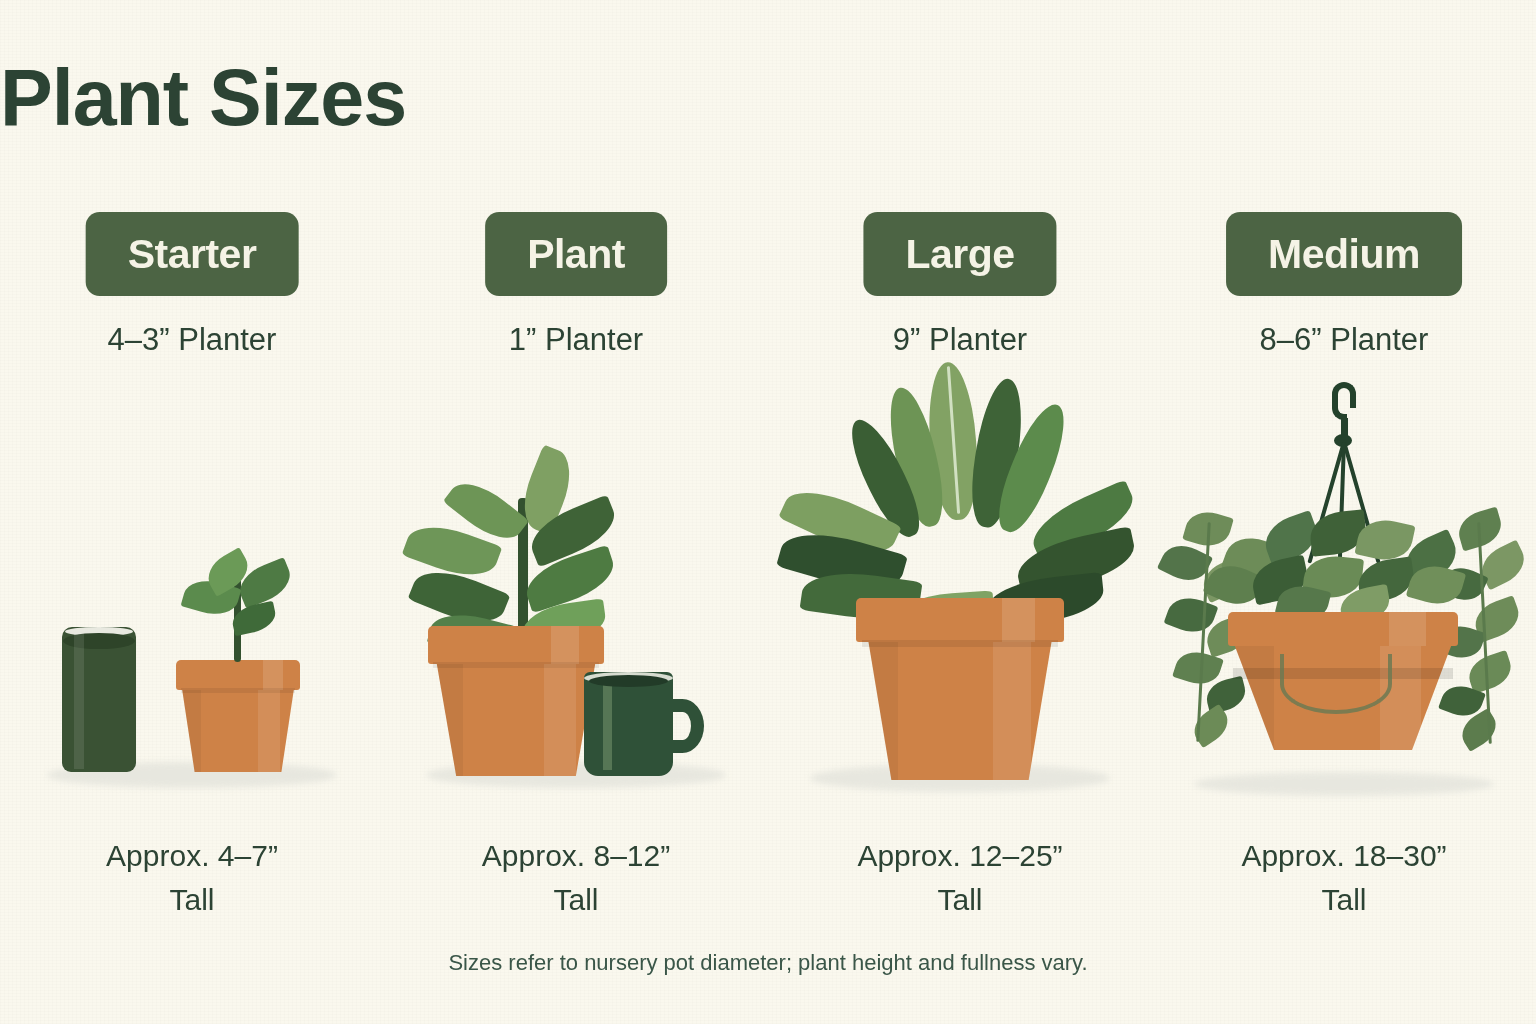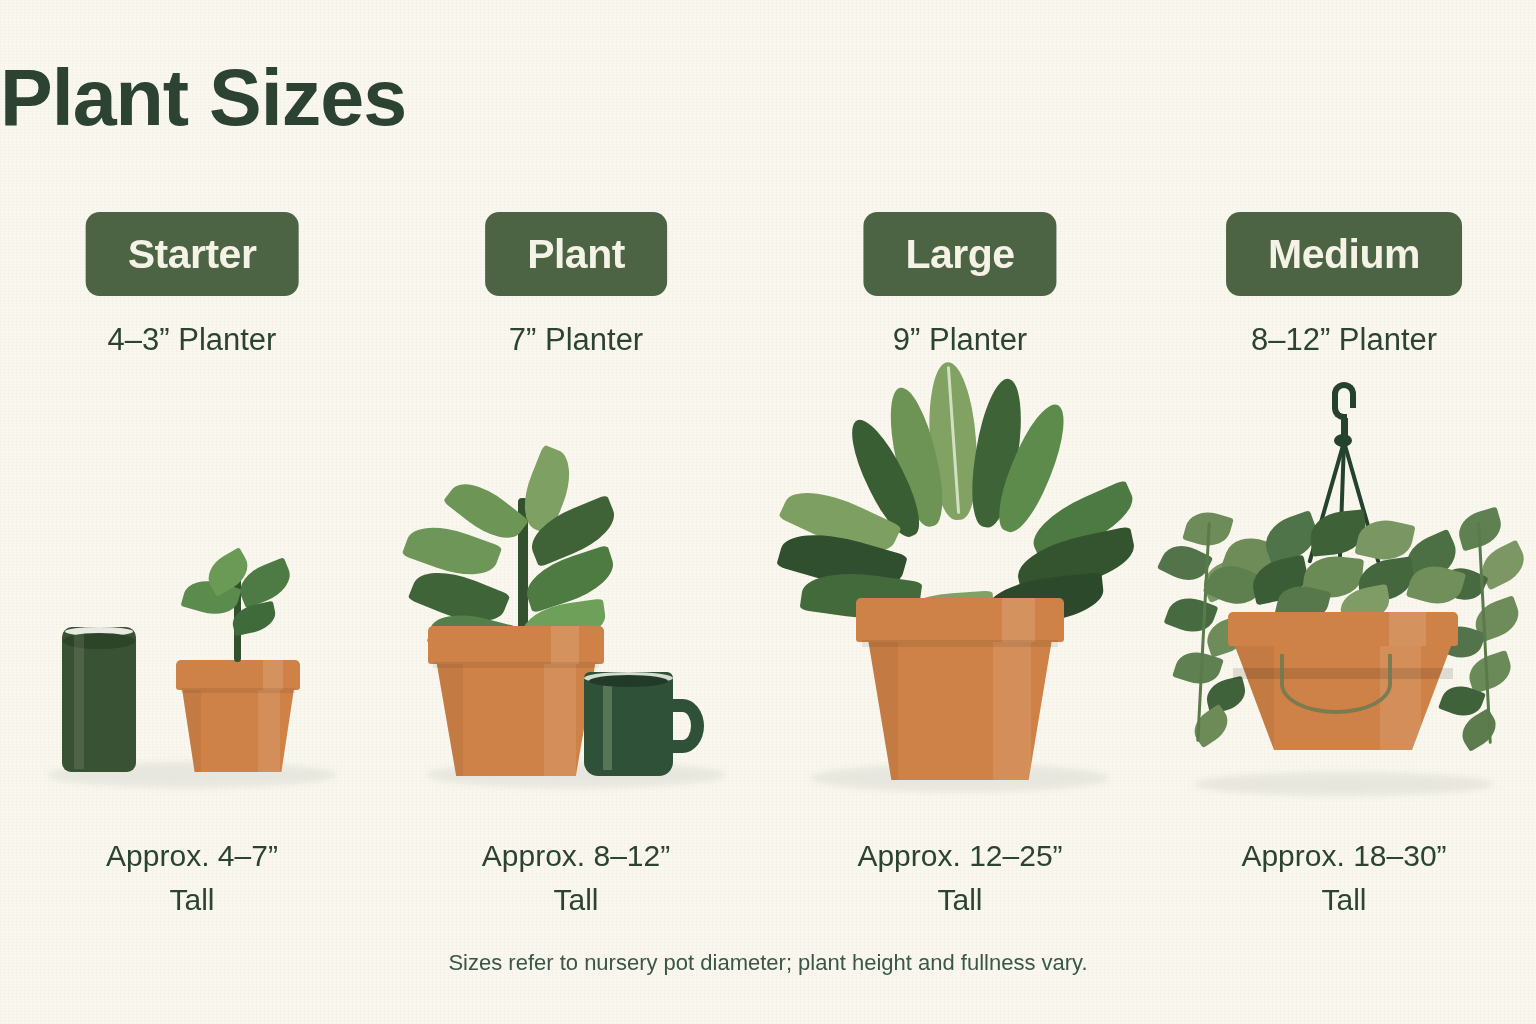--- a/index.html
+++ b/index.html
@@ -223,21 +223,21 @@
       </div>
 
       <div class="caption">
         <span style="white-space:pre-line;">Approx. 4–7”
 Tall</span>
       </div>
     </div>
 
     <div class="col">
       <div class="badge">Plant</div>
-      <div class="planter">7” Planter</div>
+      <div class="planter">1” Planter</div>
 
       <div class="art">
         <div class="artbox">
           <div class="shadow" style="width:300px;height:26px;bottom:22px;"></div>
 
           <div style="position:absolute; left:22px; bottom:140px; width:260px; height:250px;">
             <div class="stem" style="left:112px; bottom:0; width:10px; height:172px;"></div>
             <div class="leaf" style="left:100px; bottom:160px; width:82px; height:40px; background:#7FA063; transform:rotate(-68deg);"></div>
             <div class="leaf" style="left:40px; bottom:140px; width:80px; height:38px; background:#6D9556; transform:rotate(218deg);"></div>
             <div class="leaf" style="left:122px; bottom:118px; width:90px; height:42px; background:#3F6337; transform:rotate(-22deg);"></div>
@@ -321,21 +321,21 @@
       </div>
 
       <div class="caption">
         <span style="white-space:pre-line;">Approx. 12–25”
 Tall</span>
       </div>
     </div>
 
     <div class="col">
       <div class="badge">Medium</div>
-      <div class="planter">8–12” Planter</div>
+      <div class="planter">8–6” Planter</div>
 
       <div class="art">
         <div class="artbox">
           <div class="shadow" style="width:300px;height:24px;bottom:14px;"></div>
 
           <div class="hookwrap" style="left:176px; top:2px; width:34px; height:58px;">
             <div style="position:absolute;top:0;left:4px;width:24px;height:26px;
                         border:6px solid #24422C;border-bottom:none;border-radius:14px 14px 0 0;"></div>
             <div style="position:absolute;top:22px;left:4px;width:15px;height:16px;
                         border:6px solid #24422C;border-top:none;border-right:none;border-radius:0 0 0 12px;"></div>

